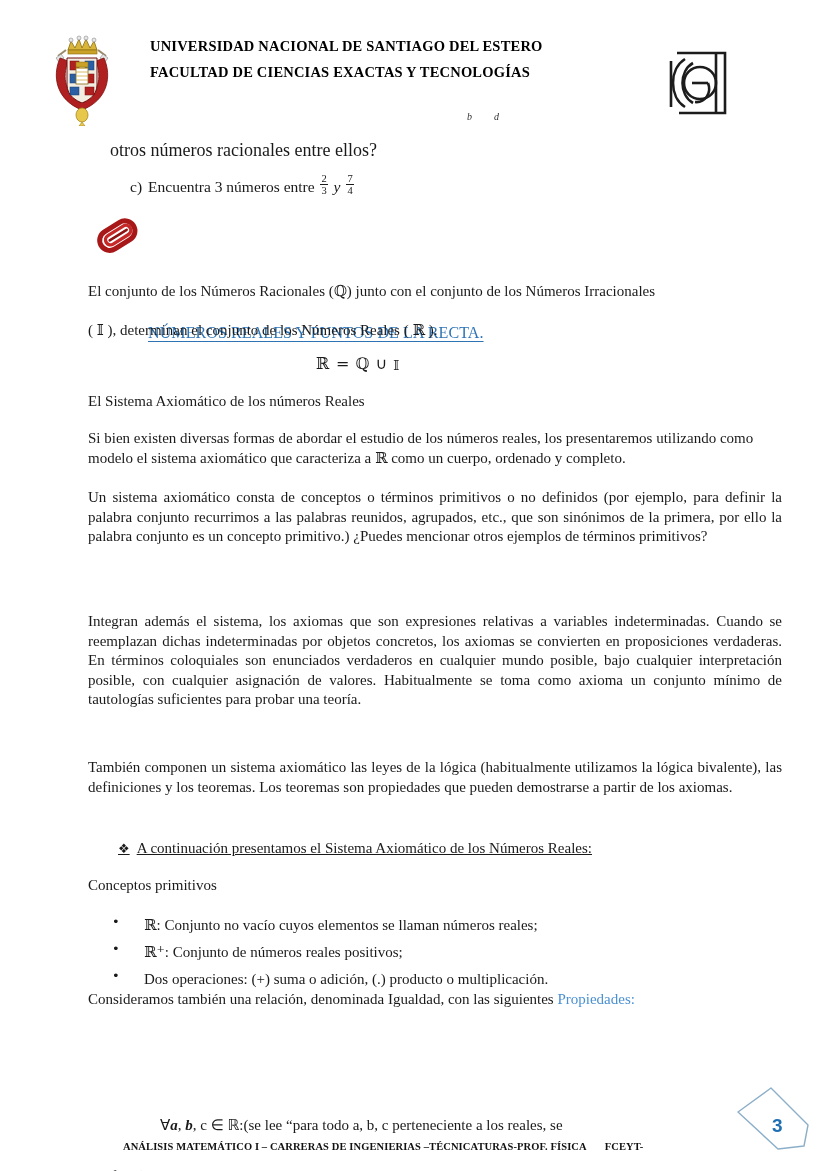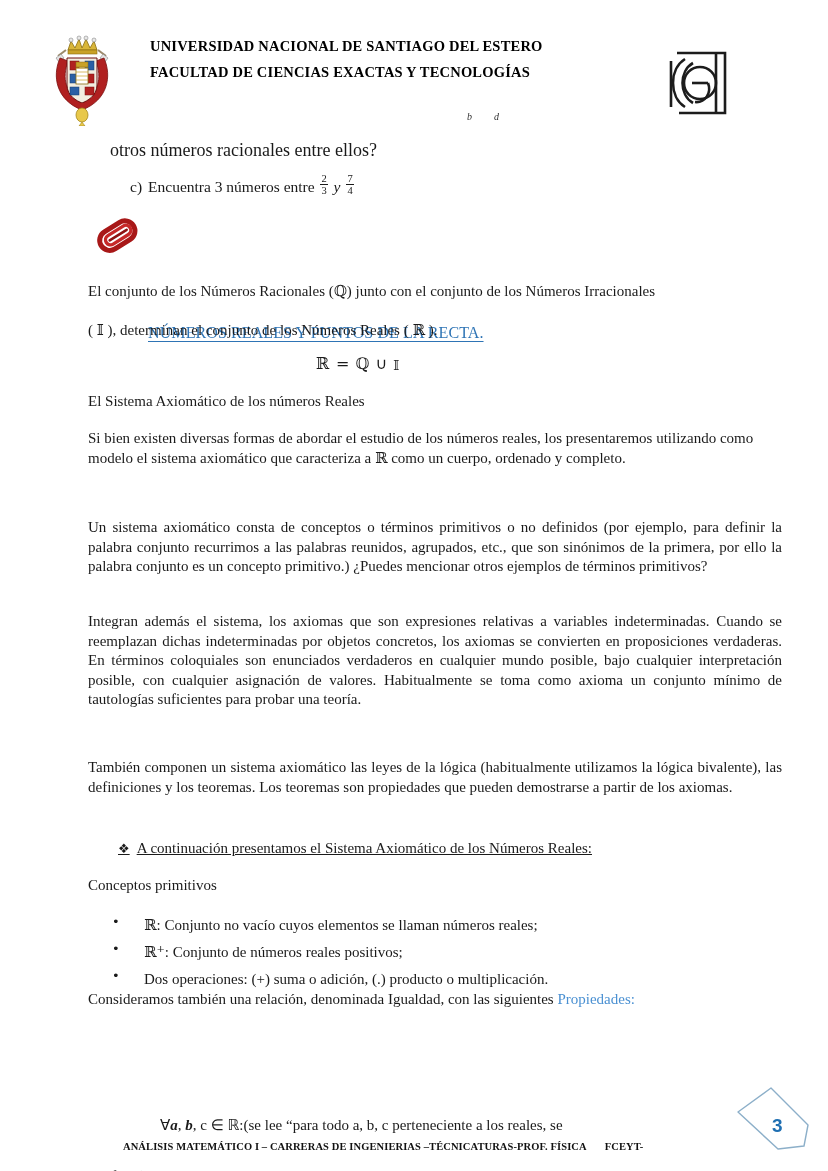--- a/index.html
+++ b/index.html
@@ -338,21 +338,21 @@
   <div class="para" style="left:88px; top:150px; width:668px;"><span>El conjunto de los Números Racionales (</span><span class="bb">ℚ</span><span>) junto con el conjunto de los Números Irracionales</span></div>
 
   <div class="para" style="left:88px; top:189px; width:668px;"><span>( </span><span class="bb">𝕀</span><span> ), determinan el conjunto de los Números Reales ( </span><span class="bb">ℝ</span><span> ).</span></div>
 
   <div class="formula"><span class="bb">ℝ =</span>&nbsp;<span class="bb">ℚ</span>&nbsp;<span>∪</span>&nbsp;<span class="bb small-i">𝕀</span></div>
 
   <div class="para" style="left:88px; top:260px; width:668px;">El Sistema Axiomático de los números Reales</div>
 
   <div class="para" style="left:88px; top:297px; width:674px;"><span>Si bien existen diversas formas de abordar el estudio de los números reales, los presentaremos utilizando como modelo el sistema axiomático que caracteriza a </span><span class="bb">ℝ</span><span> como un cuerpo, ordenado y completo.</span></div>
 
-  <div class="para just" style="left:88px; top:386px; width:694px;font-family:Liberation Serif, serif;">Un sistema axiomático consta de conceptos o términos primitivos o no definidos (por ejemplo, para definir la palabra conjunto recurrimos a las palabras reunidos, agrupados, etc., que son sinónimos de la primera, por ello la palabra conjunto es un concepto primitivo.) ¿Puedes mencionar otros ejemplos de términos primitivos?</div>
+  <div class="para just" style="left:88px; top:356px; width:694px;font-family:Liberation Serif, serif;">Un sistema axiomático consta de conceptos o términos primitivos o no definidos (por ejemplo, para definir la palabra conjunto recurrimos a las palabras reunidos, agrupados, etc., que son sinónimos de la primera, por ello la palabra conjunto es un concepto primitivo.) ¿Puedes mencionar otros ejemplos de términos primitivos?</div>
 
   <div class="para just" style="left:88px; top:480px; width:694px;">Integran además el sistema, los axiomas que son expresiones relativas a variables indeterminadas. Cuando se reemplazan dichas indeterminadas por objetos concretos, los axiomas se convierten en proposiciones verdaderas. En términos coloquiales son enunciados verdaderos en cualquier mundo posible, bajo cualquier interpretación posible, con cualquier asignación de valores. Habitualmente se toma como axioma un conjunto mínimo de tautologías suficientes para probar una teoría.</div>
 
   <div class="para just" style="left:88px; top:626px; width:694px;">También componen un sistema axiomático las leyes de la lógica (habitualmente utilizamos la lógica bivalente), las definiciones y los teoremas. Los teoremas son propiedades que pueden demostrarse a partir de los axiomas.</div>
 
   <div class="diamond-item"><span class="dmark">❖</span><span>A continuación presentamos el Sistema Axiomático de los Números Reales:</span></div>
 
   <div class="para" style="left:88px; top:744px; width:400px;">Conceptos primitivos</div>
 
   <ul class="bullet-list">

